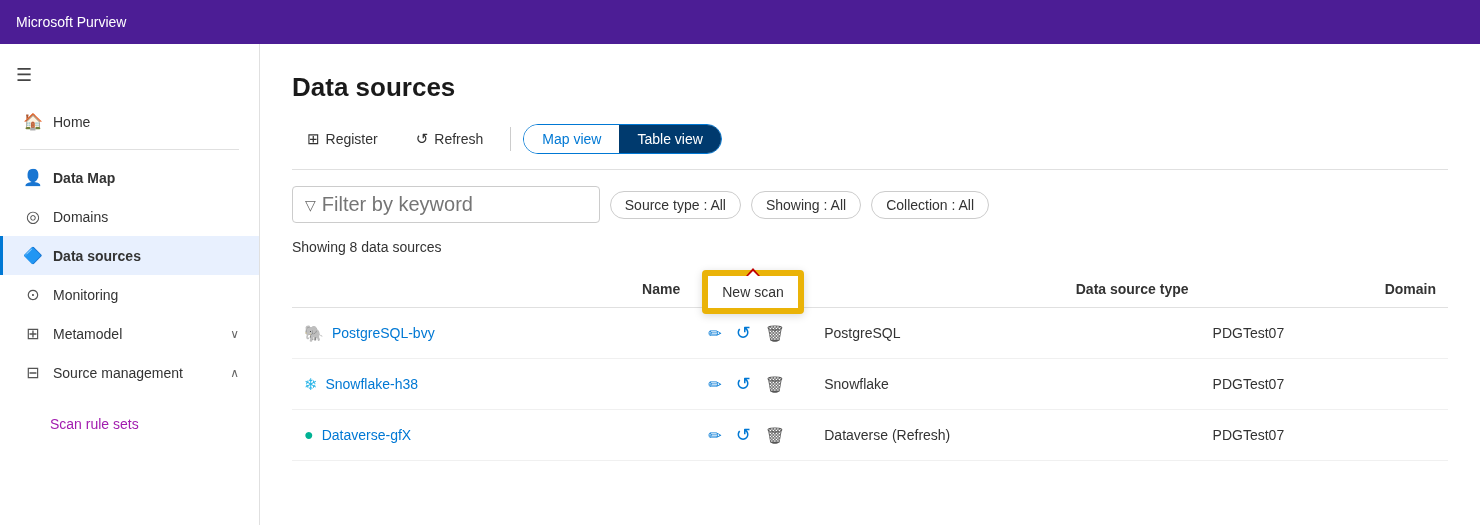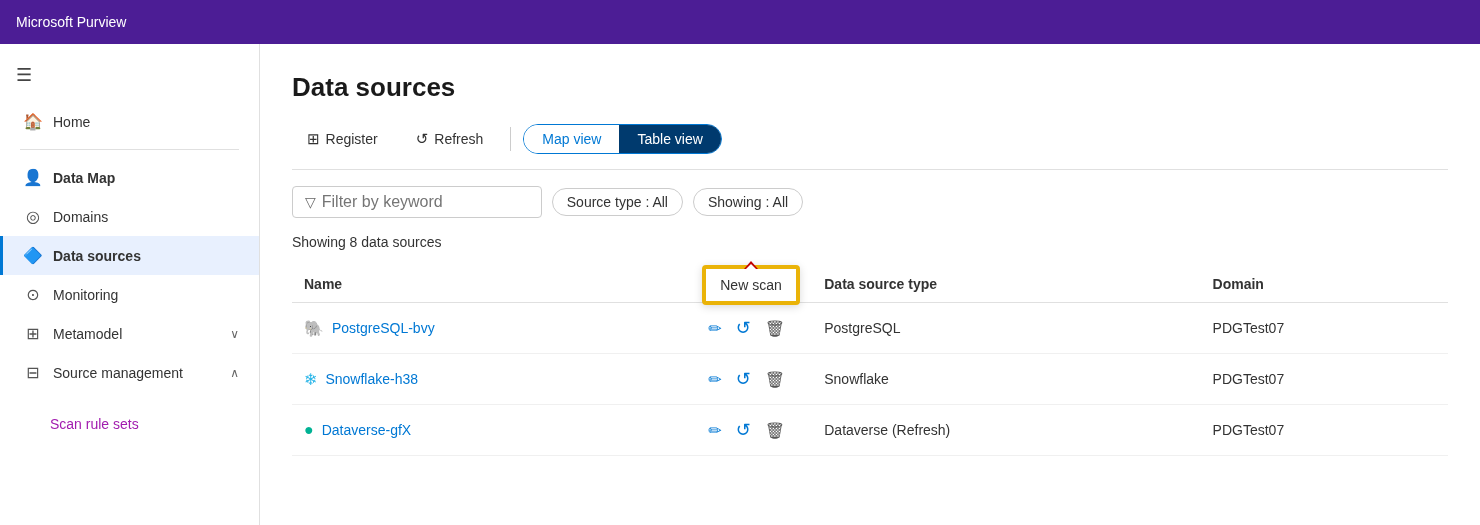--- a/index.html
+++ b/index.html
@@ -135,21 +135,21 @@
       gap: 6px;
       border: 1px solid #ccc;
       border-radius: 4px;
       padding: 6px 12px;
       background: white;
       min-width: 200px;
     }
     .filter-input input {
       border: none;
       outline: none;
-      font-size: 16px;
+      font-size: 20px;
       color: #1d4ed8;
       background: transparent;
     }
     .filter-chip {
       display: flex;
       align-items: center;
       gap: 4px;
       border: 1px solid #ccc;
       border-radius: 20px;
       padding: 5px 14px;
@@ -167,21 +167,21 @@
       margin-bottom: 16px;
     }
 
     
     .table-container { position: relative; }
     table {
       width: 100%;
       border-collapse: collapse;
     }
     th {
-      text-align: left;
+      text-align: right;
       font-weight: 600;
       color: #333;
       padding: 10px 12px;
       border-bottom: 1px solid #e0e0e0;
       font-size: 14px;
     }
     td {
       padding: 10px 12px;
       border-bottom: 1px solid #f0f0f0;
       font-size: 14px;
@@ -211,21 +211,21 @@
       font-size: 16px;
       border-radius: 4px;
     }
 
     
     .tooltip-popup {
       position: absolute;
       top: 42px;
       left: 540px;
       background: white;
-      border: 4px solid #eab308;
+      border: 6px solid #eab308;
       border-radius: 4px;
       padding: 8px 14px;
       font-size: 14px;
       color: #333;
       white-space: nowrap;
       box-shadow: 0 2px 8px rgba(0,0,0,0.15);
       z-index: 10;
     }
     .tooltip-popup::before {
       content: '';
@@ -333,20 +333,23 @@
       <div class="filter-input">
         <span style="color:#666;">▽</span>
         <input type="text" placeholder="Filter by keyword" style="">
       </div>
       <button class="filter-chip">
         <span>Source type : All</span>
       </button>
       <button class="filter-chip">
         <span>Showing : All</span>
       </button>
+      <button class="filter-chip">
+        <span>Collection : All</span>
+      </button>
     </div>
 
     <div class="showing-count">Showing 8 data sources</div>
 
     <div class="table-container">
       <table>
         <thead>
           <tr>
             <th>Name</th>
             <th style="width:120px;"></th>

